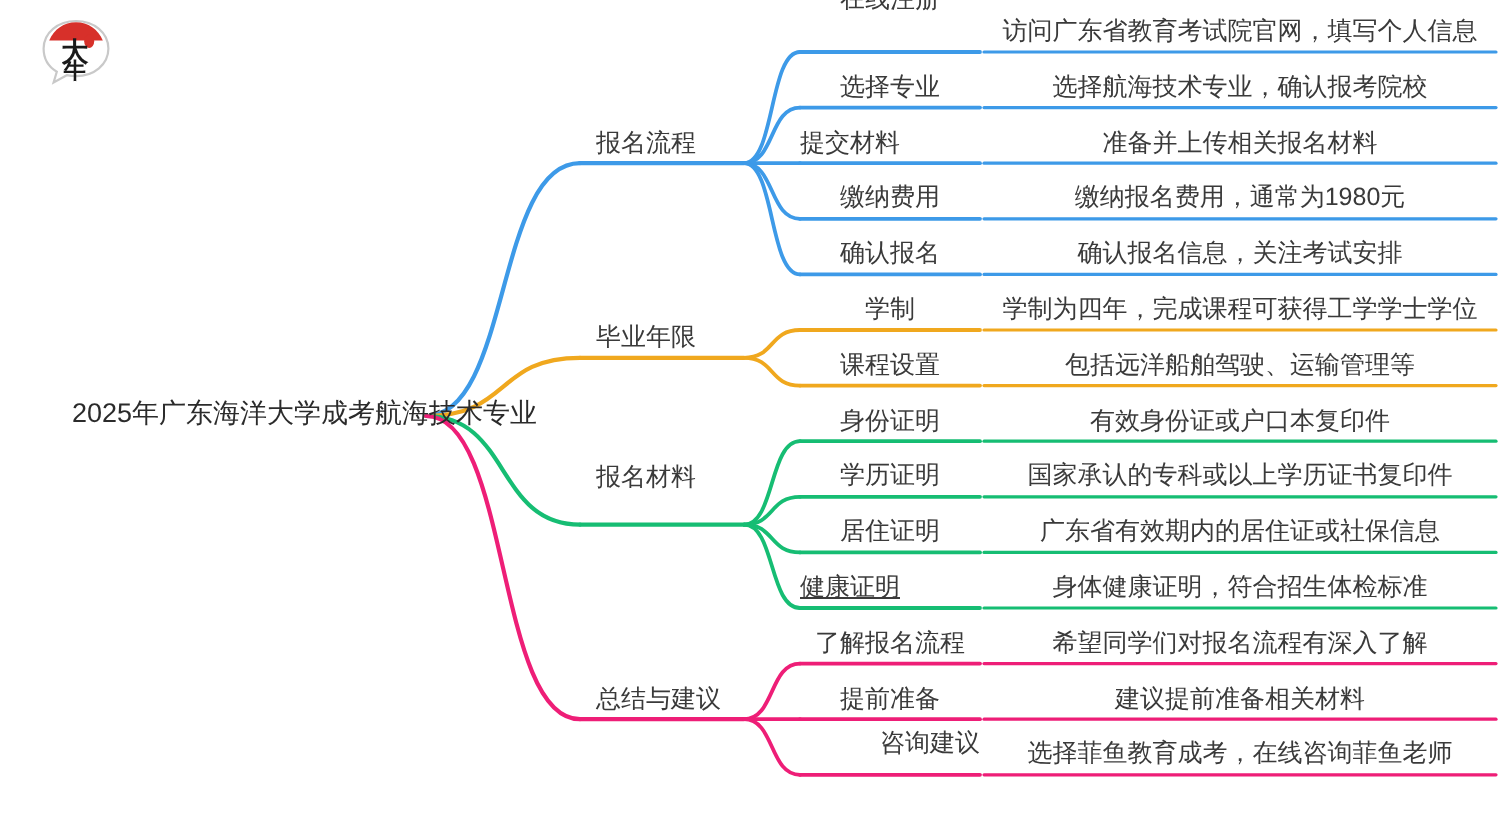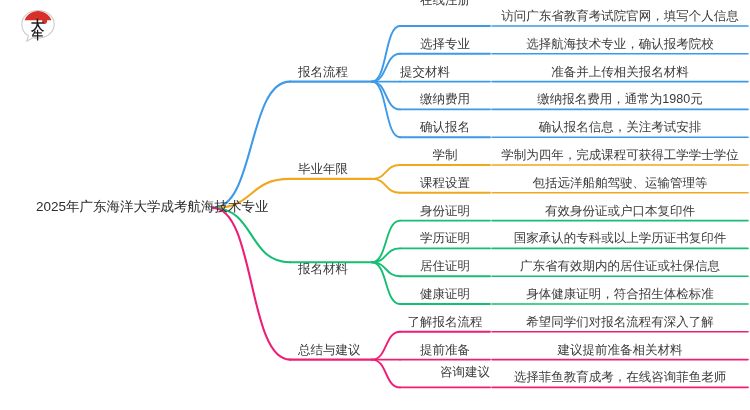--- a/index.html
+++ b/index.html
@@ -140,28 +140,28 @@
       <div class="node l3-node" style="left: 492px; top: 77.6px; width: 256px; text-align: center;">准备并上传相关报名材料</div>
       <div class="node l2-node" style="left: 400px; top: 105.4px; width: 90px; text-align: center;">缴纳费用</div>
       <div class="node l3-node" style="left: 492px; top: 105.4px; width: 256px; text-align: center;">缴纳报名费用，通常为1980元</div>
       <div class="node l2-node" style="left: 400px; top: 133.2px; width: 90px; text-align: center;">确认报名</div>
       <div class="node l3-node" style="left: 492px; top: 133.2px; width: 256px; text-align: center;">确认报名信息，关注考试安排</div>
       <div class="node l1-node" style="left: 298px; top: 174.9px;">毕业年限</div>
       <div class="node l2-node" style="left: 400px; top: 161px; width: 90px; text-align: center;">学制</div>
       <div class="node l3-node" style="left: 492px; top: 161px; width: 256px; text-align: center;">学制为四年，完成课程可获得工学学士学位</div>
       <div class="node l2-node" style="left: 400px; top: 188.8px; width: 90px; text-align: center;">课程设置</div>
       <div class="node l3-node" style="left: 492px; top: 188.8px; width: 256px; text-align: center;">包括远洋船舶驾驶、运输管理等</div>
-      <div class="node l1-node" style="left: 298px; top: 275px;">报名材料</div>
+      <div class="node l1-node" style="left: 298px; top: 245px;">报名材料</div>
       <div class="node l2-node" style="left: 400px; top: 216.6px; width: 90px; text-align: center;">身份证明</div>
       <div class="node l3-node" style="left: 492px; top: 216.6px; width: 256px; text-align: center;">有效身份证或户口本复印件</div>
       <div class="node l2-node" style="left: 400px; top: 244.4px; width: 90px; text-align: center;">学历证明</div>
       <div class="node l3-node" style="left: 492px; top: 244.4px; width: 256px; text-align: center;">国家承认的专科或以上学历证书复印件</div>
       <div class="node l2-node" style="left: 400px; top: 272.2px; width: 90px; text-align: center;">居住证明</div>
       <div class="node l3-node" style="left: 492px; top: 272.2px; width: 256px; text-align: center;">广东省有效期内的居住证或社保信息</div>
-      <div class="node l2-node" style="left: 400px; top: 300px; width: 90px; text-align: center;">健康证明</div>
+      <div class="node l2-node" style="left: 400px; top: 300px; width: 90px; text-align: left; text-decoration: underline;">健康证明</div>
       <div class="node l3-node" style="left: 492px; top: 300px; width: 256px; text-align: center;">身体健康证明，符合招生体检标准</div>
       <div class="node l1-node" style="left: 298px; top: 355.6px;">总结与建议</div>
       <div class="node l2-node" style="left: 400px; top: 327.8px; width: 90px; text-align: center;">了解报名流程</div>
       <div class="node l3-node" style="left: 492px; top: 327.8px; width: 256px; text-align: center;">希望同学们对报名流程有深入了解</div>
       <div class="node l2-node" style="left: 400px; top: 355.6px; width: 90px; text-align: center;">提前准备</div>
       <div class="node l3-node" style="left: 492px; top: 355.6px; width: 256px; text-align: center;">建议提前准备相关材料</div>
       <div class="node l2-node" style="left: 400px; top: 378px; width: 90px; text-align: right;">咨询建议</div>
       <div class="node l3-node" style="left: 492px; top: 383.4px; width: 256px; text-align: center;">选择菲鱼教育成考，在线咨询菲鱼老师</div>
     </div>
 

